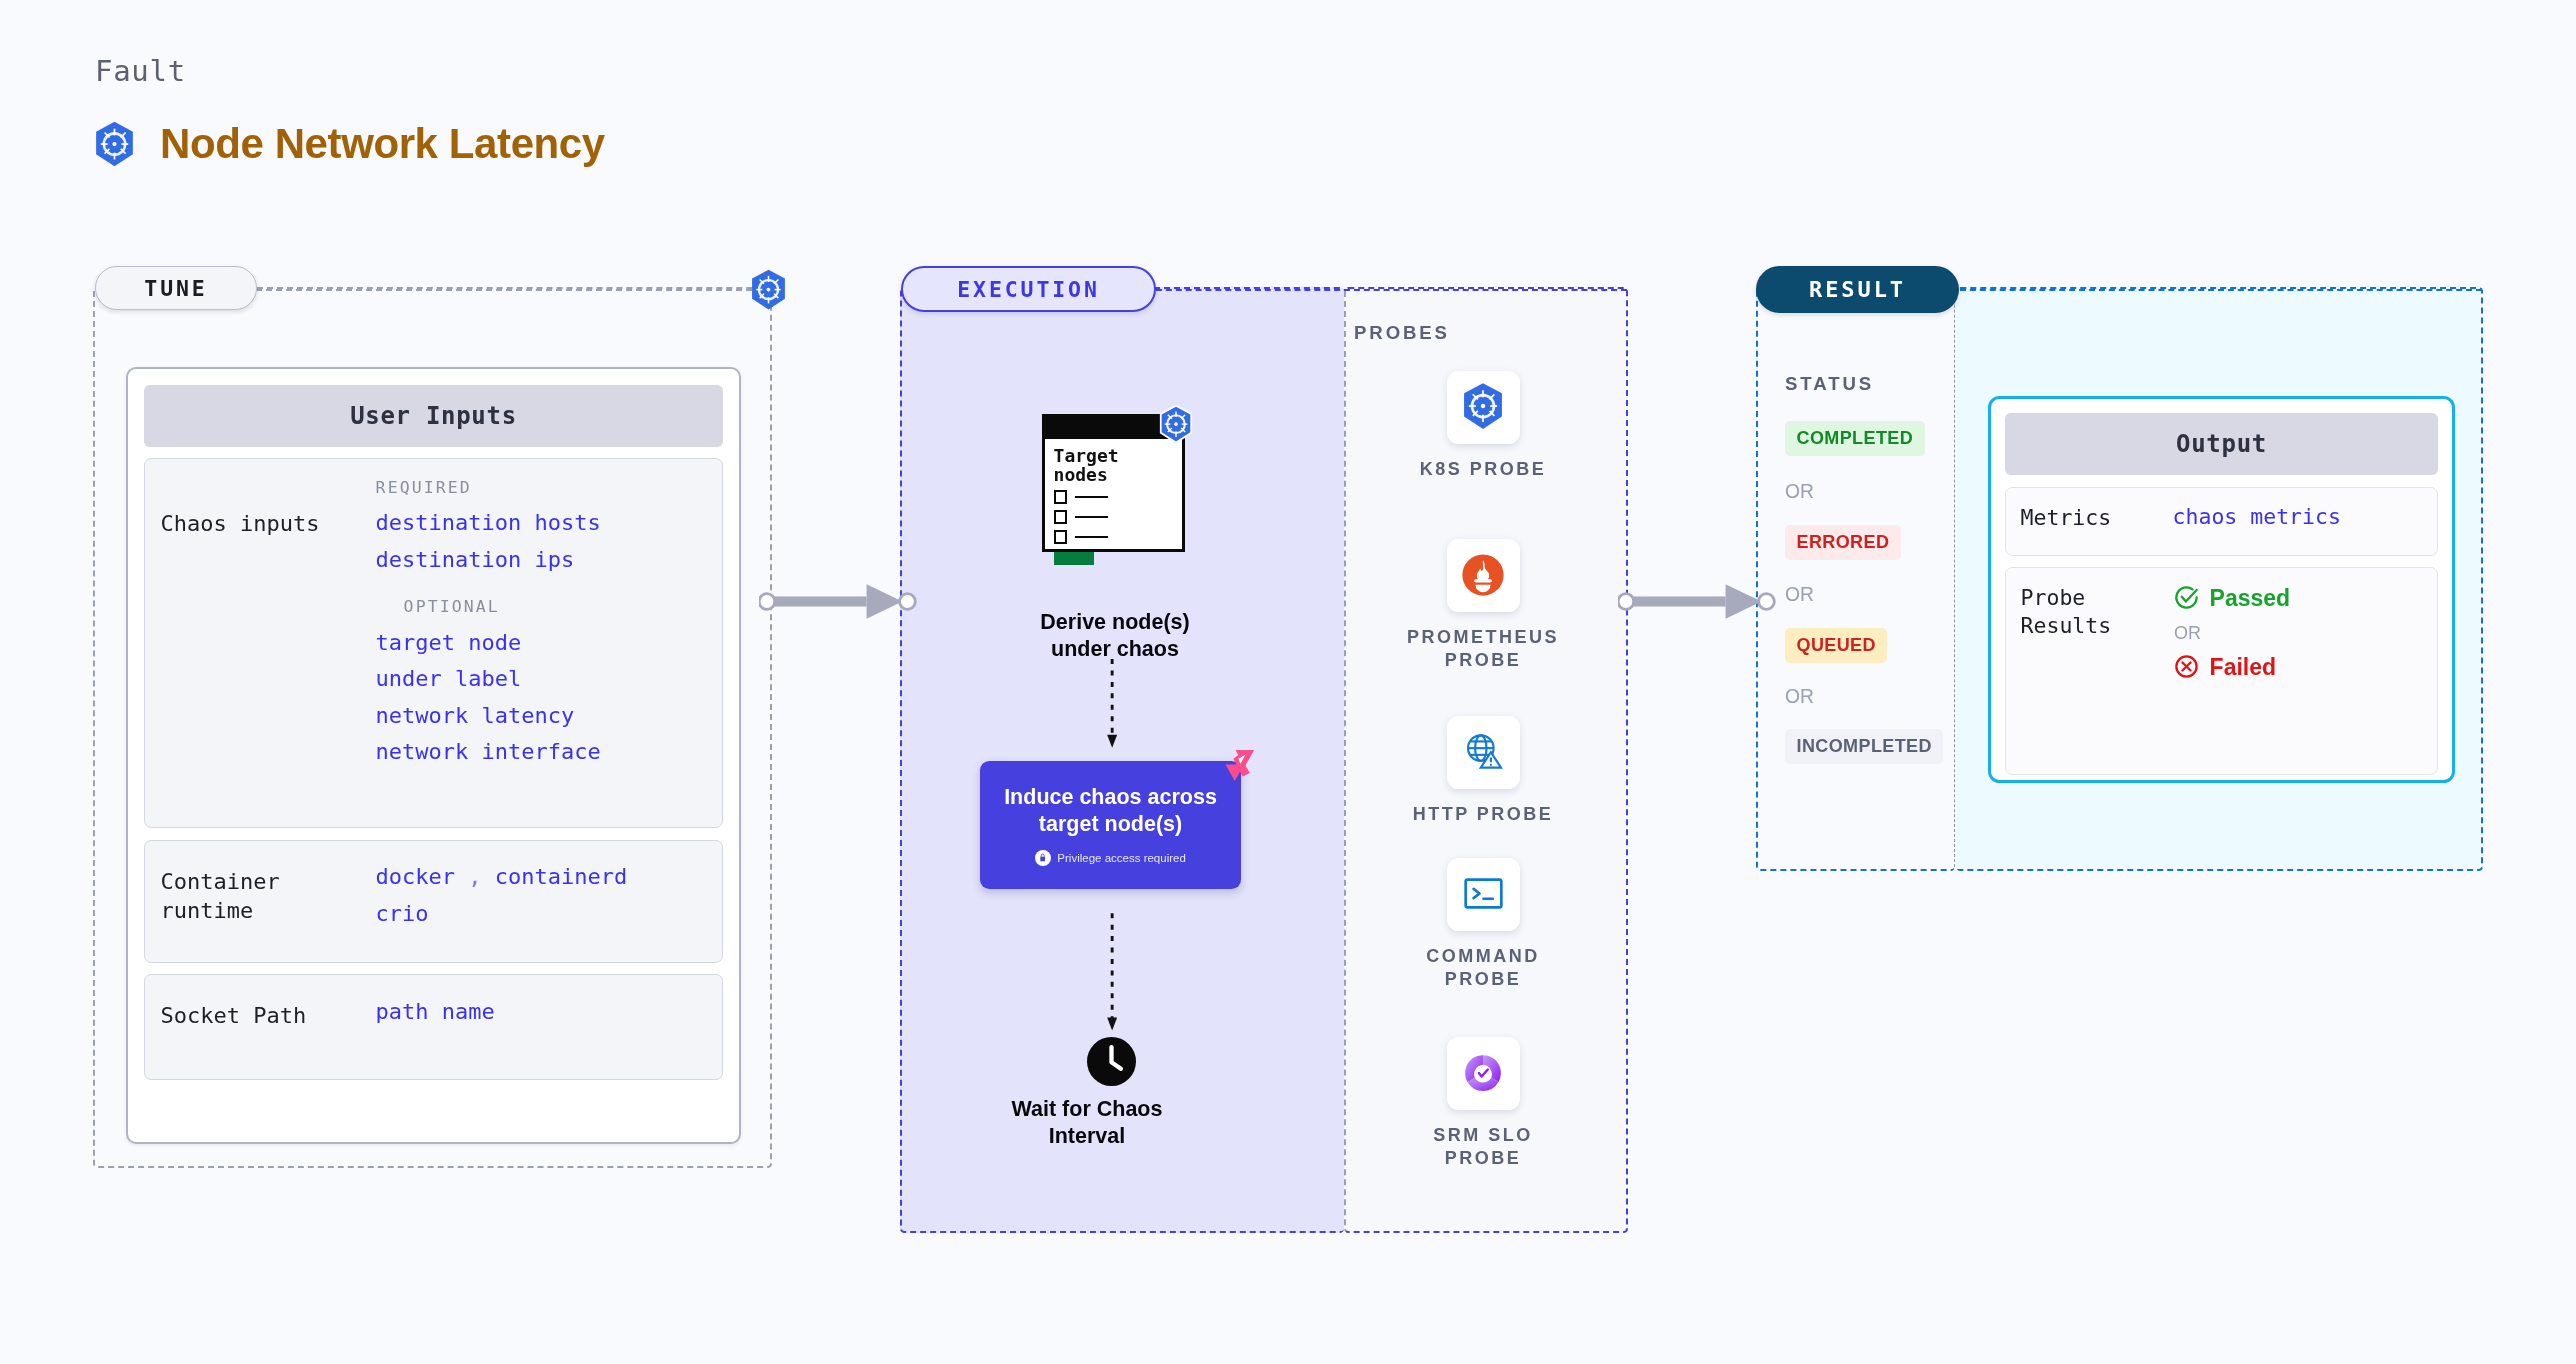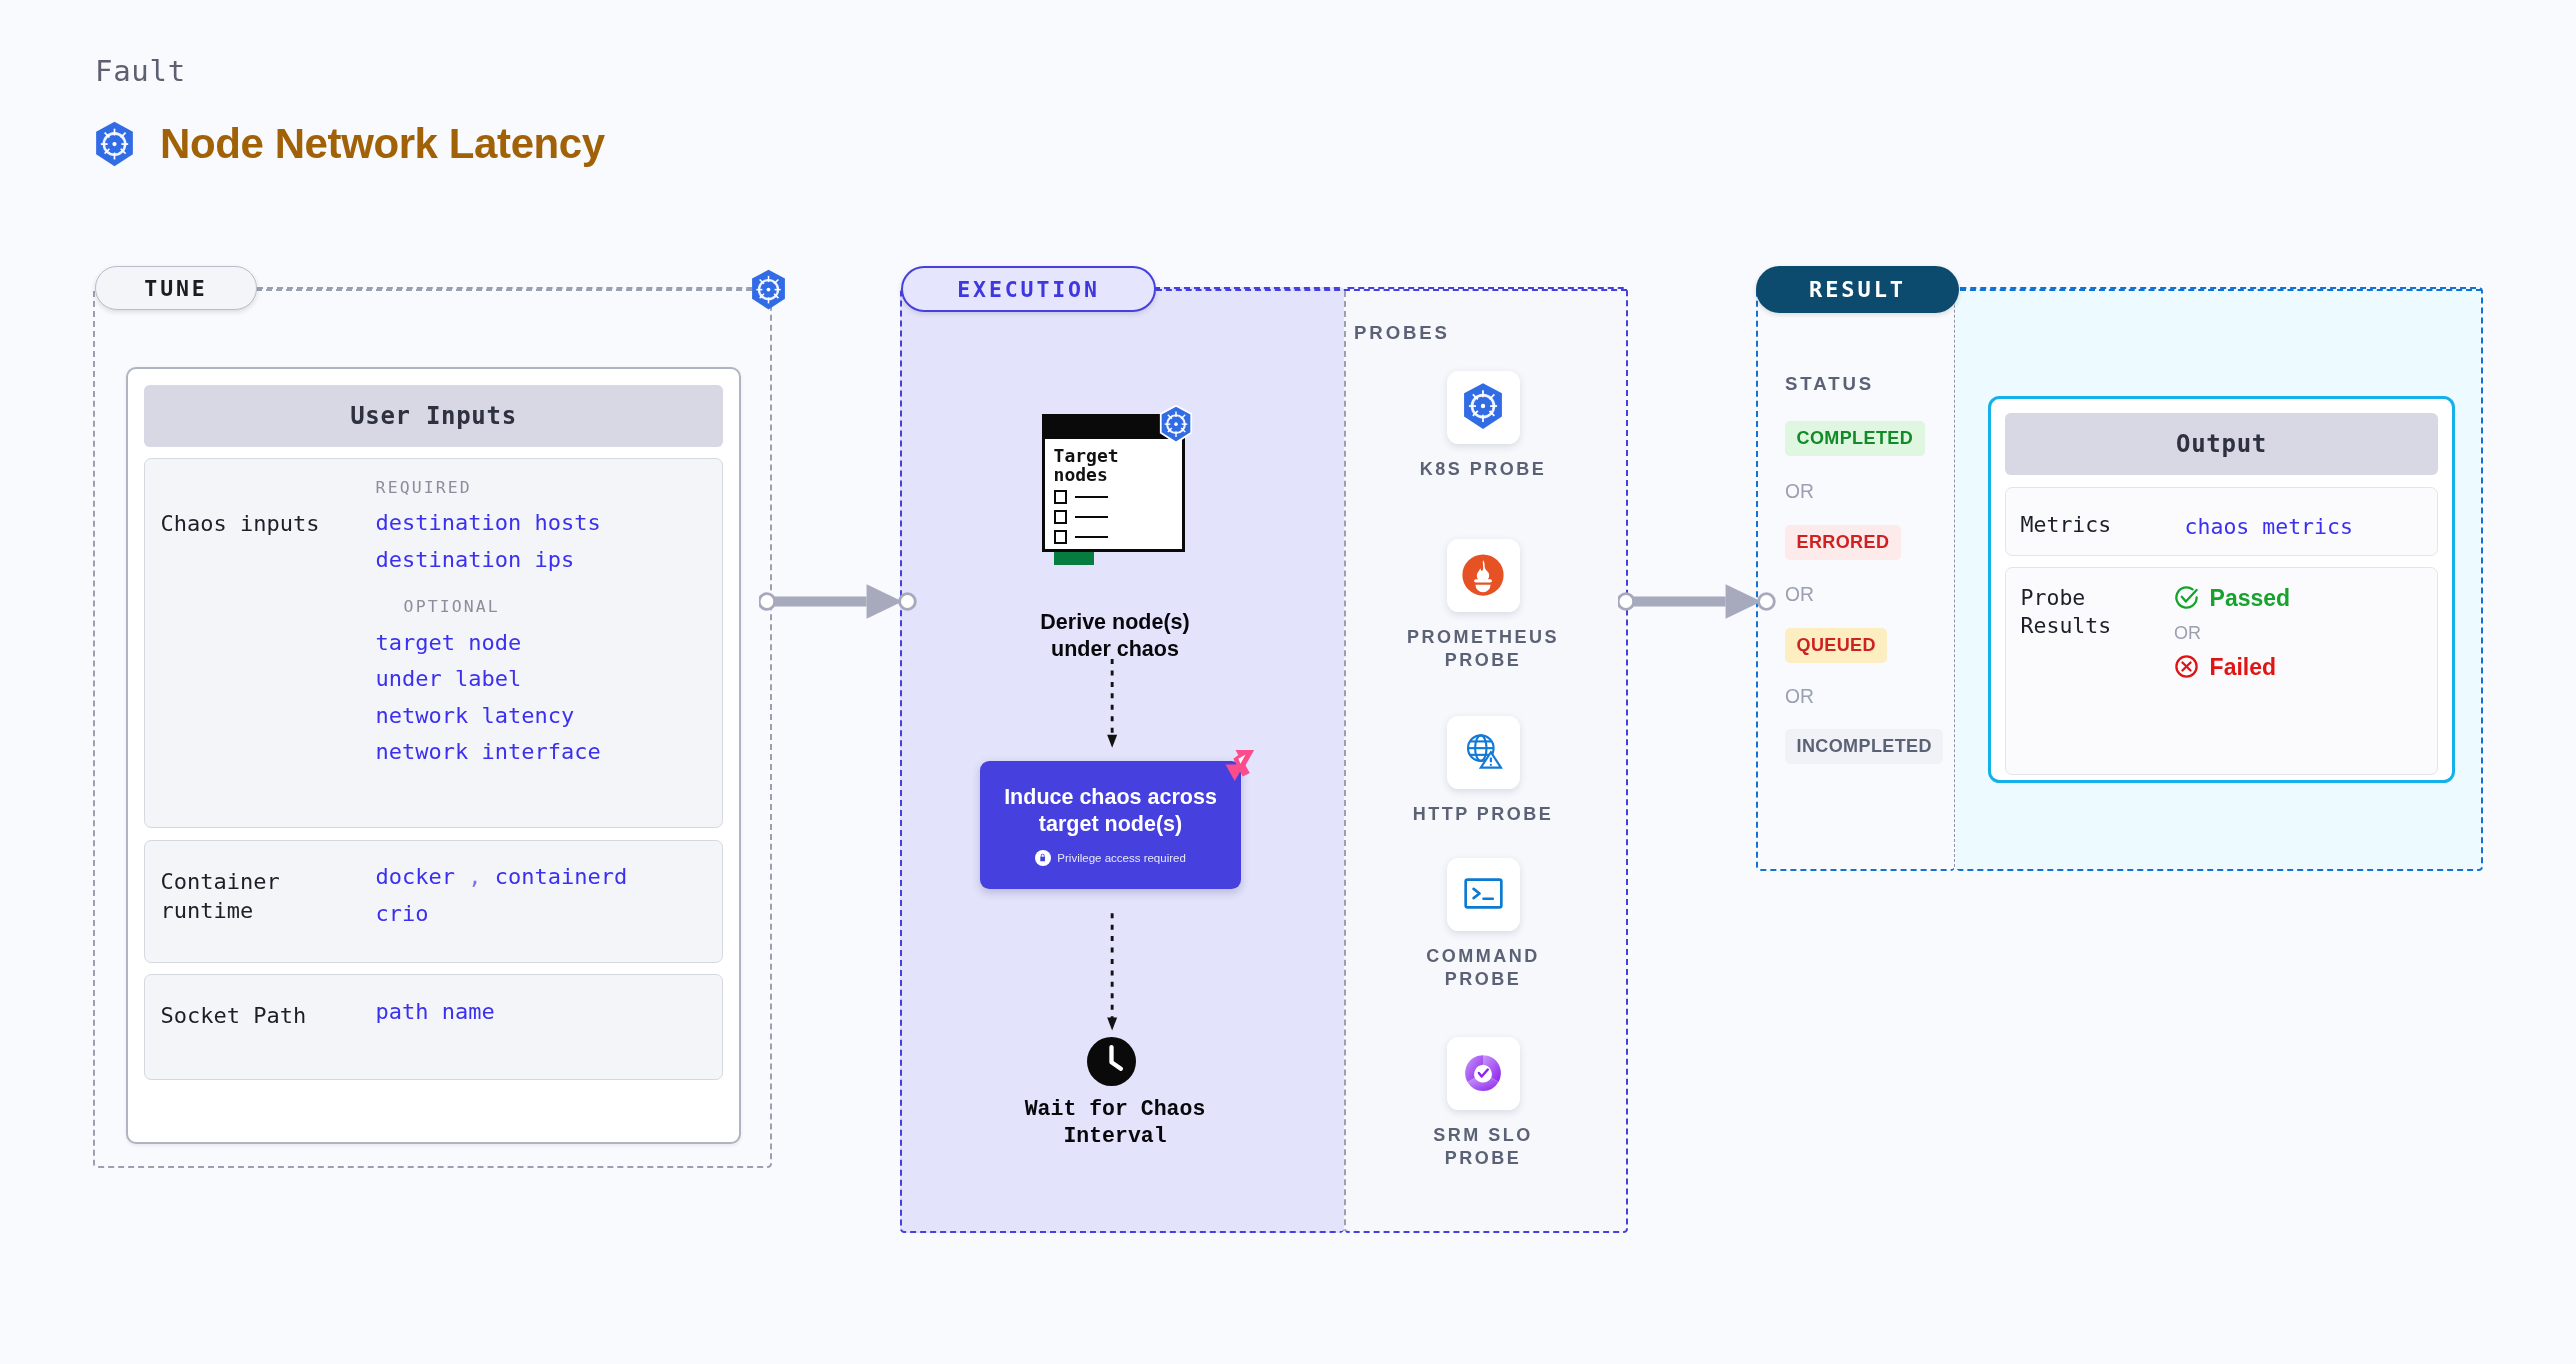--- a/index.html
+++ b/index.html
@@ -160,21 +160,21 @@
   .node-chk { width: 13.6px; height: 13.6px; border: 2.1px solid #0a0a0a; }
   .node-line { width: 33px; height: 2.1px; background: #0a0a0a; }
   .node-bar { width: 40px; height: 13.6px; background: #067d3e; margin-top: 7.9px; }
   .k8s-node-badge { position: absolute; left: 1158px; top: 405px; z-index: 12; }
 
   .step-cap {
     position: absolute; text-align: center;
     font-size: 21.5px; font-weight: bold; color: #08080c; line-height: 1.25;
   }
   .cap-derive { left: 989px; top: 609px; width: 252px; }
-  .cap-wait   { left: 1003px; top: 1096px; width: 224px; font-family: Liberation Mono, monospace; }
+  .cap-wait   { left: 975px; top: 1096px; width: 224px; }
 
   .dash-arrow { position: absolute; z-index: 8; }
   .da-1 { left: 1105px; top: 659px; }
   .da-2 { left: 1105px; top: 913px; }
 
   .chaos-box {
     position: absolute; left: 980px; top: 761px;
     width: 261px; height: 128px;
     background: #4640de; border-radius: 9.3px;
     box-shadow: 0 3.6px 8.6px rgba(40,40,120,.22);
@@ -260,21 +260,21 @@
   .out-label {
     width: 152px; flex: none;
     font-family: "DejaVu Sans Mono", monospace;
     font-size: 21.5px; color: #1d1f28; line-height: 1.3;
   }
   .out-vals { flex: 1; }
   .out-val {
     font-family: "DejaVu Sans Mono", monospace;
     font-size: 21.5px; color: #3b30ef;
   }
-  .blk-metrics { height: 69px; align-items: flex-end; gap: 12px; }
+  .blk-metrics { height: 69px; align-items: flex-start; }
   .blk-probe { height: 208px; }
   .res-row { display: flex; align-items: center; gap: 10px; }
   .res-pass { font-size: 23px; font-weight: bold; color: #16a32c; }
   .res-fail { font-size: 23px; font-weight: bold; color: #e11414; }
   .res-or { margin: 10px 0 8.6px 1.4px; font-size: 18px; color: #9aa0b0; }
 </style>
 </head>
 <body>
 
 <div class="page">

